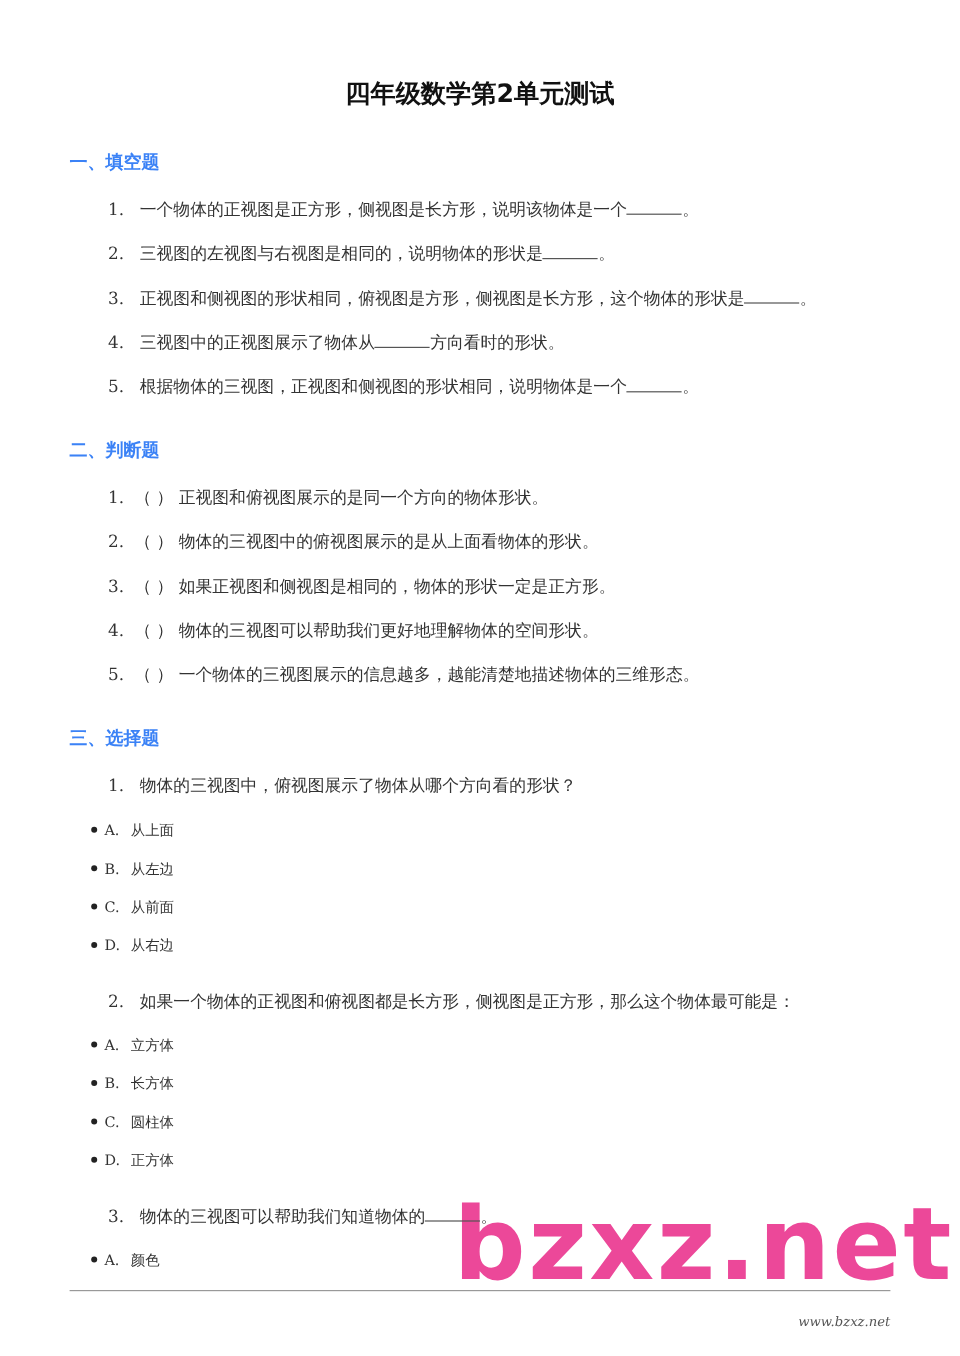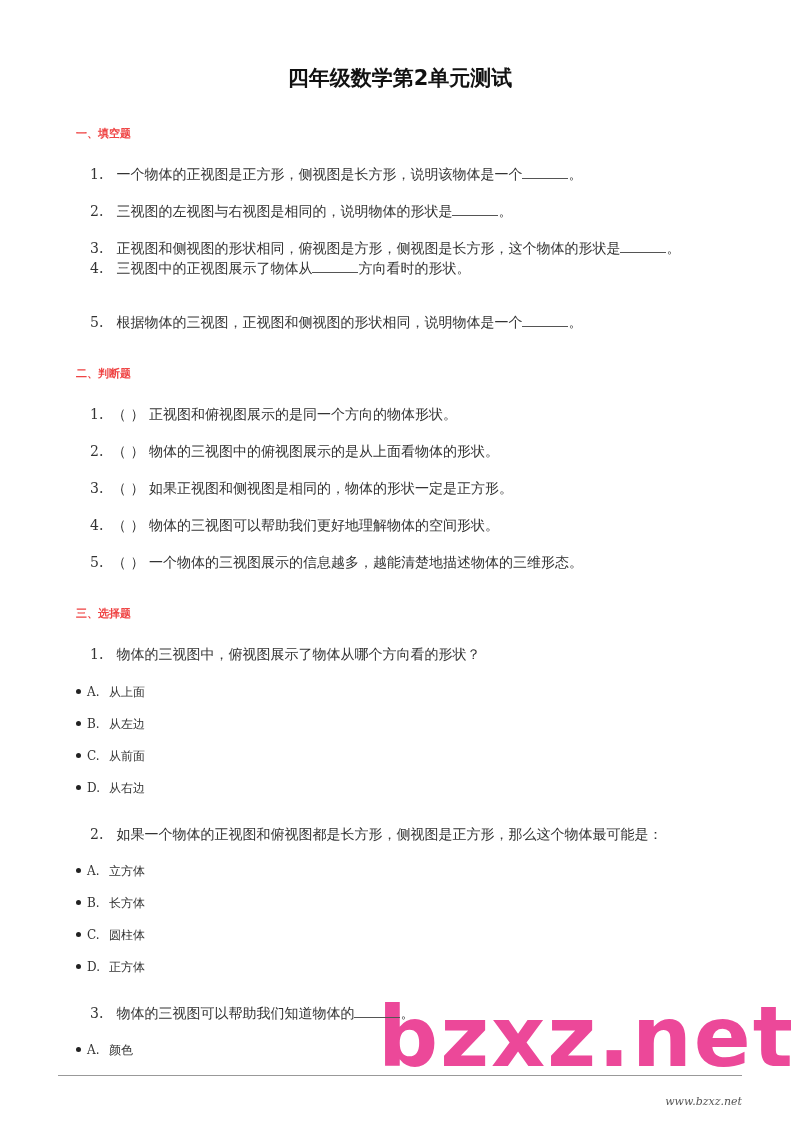--- a/index.html
+++ b/index.html
@@ -1,22 +1,22 @@
 <!DOCTYPE html>
 <html><head>
 <meta charset="utf-8">
 <style>
   html, body { margin:0; padding:0; background:#ffffff; }
   body { width:800px; height:1130px; position:relative; overflow:hidden;
          font-family:"DejaVu Serif","Liberation Serif",serif; color:#222; }
   .title { position:absolute; top:64px; left:0; width:800px; text-align:center;
            font-family:"DejaVu Sans","Liberation Sans",sans-serif; font-weight:bold;
            font-size:21px; color:#111; }
-  .section-h { position:absolute; left:76px; font-family:"DejaVu Sans","Liberation Sans",sans-serif;
-               font-weight:bold; font-size:11px; color:#ef4444; }
+  .section-h { position:absolute; left:58px; font-family:"DejaVu Sans","Liberation Sans",sans-serif;
+               font-weight:bold; font-size:15px; color:#3b82f6; }
   .q { position:absolute; left:90px; font-size:14px; color:#333; white-space:nowrap; }
   .q .num { display:inline-block; min-width:22px; }
   .blank { display:inline-block; width:46px; border-bottom:1px solid #555; height:12px; vertical-align:baseline; }
   .opt { position:absolute; left:76px; font-size:12px; color:#333; white-space:nowrap; }
   .opt .bullet { display:inline-block; width:5px; height:5px; border-radius:50%; background:#222; margin-right:6px; vertical-align:middle; position:relative; top:-1px; }
   .opt .letter { display:inline-block; min-width:22px; }
   .watermark { position:absolute; left:378px; top:988px; font-family:"DejaVu Sans","Liberation Sans",sans-serif;
                font-weight:bold; font-size:84px; color:#ec4899; letter-spacing:2px; z-index:0; }
   .rule { position:absolute; left:58px; top:1075px; width:684px; height:1px; background:#999; }
   .footer-url { position:absolute; right:58px; top:1083px; font-style:italic; font-size:11px; color:#555;
@@ -37,21 +37,21 @@
   <span>一个物体的正视图是正方形，侧视图是长方形，说明该物体是一个</span><span class="blank"></span><span>。</span>
 </div>
 <div class="q fg" style="top:203px">
   <span class="num">2.</span>
   <span>三视图的左视图与右视图是相同的，说明物体的形状是</span><span class="blank"></span><span>。</span>
 </div>
 <div class="q fg" style="top:240px">
   <span class="num">3.</span>
   <span>正视图和侧视图的形状相同，俯视图是方形，侧视图是长方形，这个物体的形状是</span><span class="blank"></span><span>。</span>
 </div>
-<div class="q fg" style="top:260px">
+<div class="q fg" style="top:277px">
   <span class="num">4.</span>
   <span>三视图中的正视图展示了物体从</span><span class="blank"></span><span>方向看时的形状。</span>
 </div>
 <div class="q fg" style="top:314px">
   <span class="num">5.</span>
   <span>根据物体的三视图，正视图和侧视图的形状相同，说明物体是一个</span><span class="blank"></span><span>。</span>
 </div>
 
 <div class="section-h fg" style="top:366px">二、判断题</div>
 

